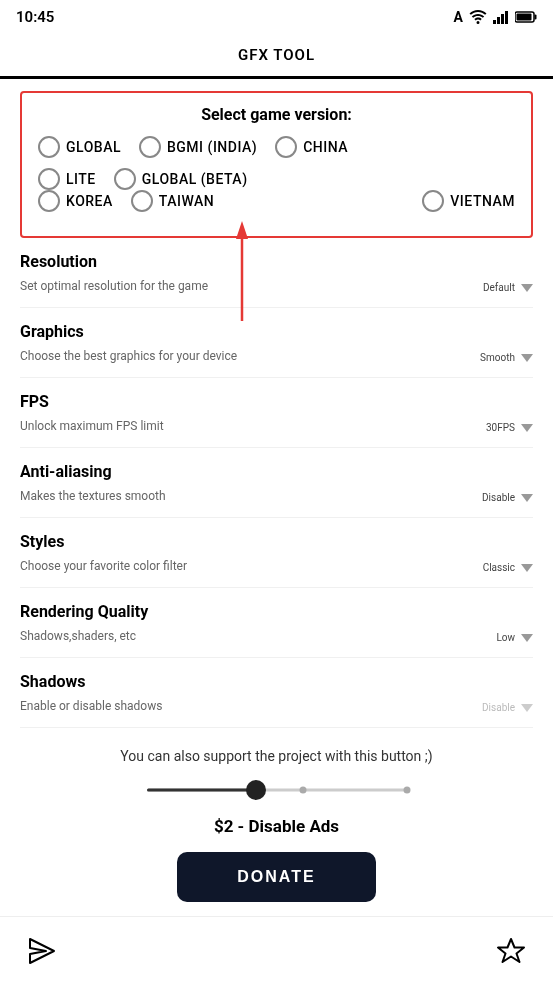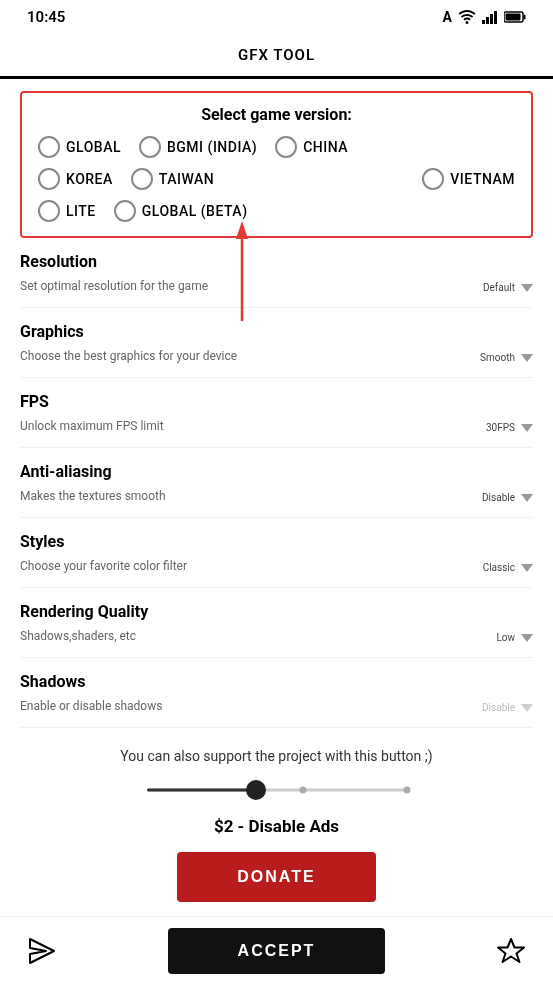--- a/index.html
+++ b/index.html
@@ -11,21 +11,21 @@
       background: #fff;
       color: #000;
       position: relative;
     }
 
     
     .status-bar {
       display: flex;
       justify-content: space-between;
       align-items: center;
-      padding: 6px 27px 4px;
+      padding: 6px 16px 4px;
       height: 32px;
     }
     .status-time {
       font-size: 15px;
       font-weight: 600;
     }
     .status-icons {
       display: flex;
       align-items: center;
       gap: 6px;
@@ -216,24 +216,24 @@
       height: 7px;
       border-radius: 50%;
       background: #aaa;
     }
     .price-label {
       font-size: 17px;
       font-weight: 700;
       margin-bottom: 16px;
     }
     .donate-btn {
-      background: #b91c1c;
+      background: #0f172a;
       color: #fff;
       border: none;
-      border-radius: 4px;
+      border-radius: 10px;
       padding: 16px 60px;
       font-size: 16px;
       font-weight: 700;
       letter-spacing: 2px;
       cursor: pointer;
     }
 
     
     .bottom-bar {
       position: fixed;
@@ -314,43 +314,43 @@
       <div class="version-option">
         <div class="radio-circle"></div>
         <span class="version-label">BGMI (INDIA)</span>
       </div>
       <div class="version-option">
         <div class="radio-circle"></div>
         <span class="version-label">CHINA</span>
       </div>
     </div>
 
+    <div class="version-row" style="margin-bottom:0;">
+      <div class="version-option">
+        <div class="radio-circle"></div>
+        <span class="version-label">LITE</span>
+      </div>
+      <div class="version-option">
+        <div class="radio-circle"></div>
+        <span class="version-label">GLOBAL (BETA)</span>
+      </div>
+    </div>
+
     <div class="version-row">
       <div class="version-option">
         <div class="radio-circle"></div>
         <span class="version-label">KOREA</span>
       </div>
       <div class="version-option">
         <div class="radio-circle"></div>
         <span class="version-label">TAIWAN</span>
       </div>
       <div class="version-option" style="margin-left:auto;">
         <div class="radio-circle"></div>
         <span class="version-label">VIETNAM</span>
-      </div>
-    </div>
-
-    <div class="version-row" style="margin-bottom:0;">
-      <div class="version-option">
-        <div class="radio-circle"></div>
-        <span class="version-label">LITE</span>
-      </div>
-      <div class="version-option">
-        <div class="radio-circle"></div>
-        <span class="version-label">GLOBAL (BETA)</span>
       </div>
     </div>
 
     <svg style="position:absolute; left: 180px; bottom: -85px; pointer-events:none;" width="80" height="100" viewBox="0 0 80 100">
       <line x1="40" y1="100" x2="40" y2="10" stroke="#e53935" stroke-width="2.5"></line>
       <polygon points="34,18 46,18 40,0" fill="#e53935"></polygon>
     </svg>
   </div>
 
   <div>
@@ -453,21 +453,20 @@
 </div>
 
 <div class="bottom-bar">
   <div class="bottom-icon">
 
     <svg width="28" height="28" viewBox="0 0 28 28">
       <polygon points="2,26 26,14 2,2 2,11 18,14 2,17" fill="none" stroke="#000" stroke-width="2" stroke-linejoin="round"></polygon>
     </svg>
   </div>
 
-  <button class="accept-btn">ACCEPT</button>
 
   <div class="bottom-icon">
 
     <svg width="28" height="28" viewBox="0 0 28 28">
       <polygon points="14,2 17.5,10.5 27,10.5 19.5,16.5 22.5,25 14,19.5 5.5,25 8.5,16.5 1,10.5 10.5,10.5" fill="none" stroke="#000" stroke-width="2" stroke-linejoin="round"></polygon>
     </svg>
   </div>
 </div>
 
 </body></html>

